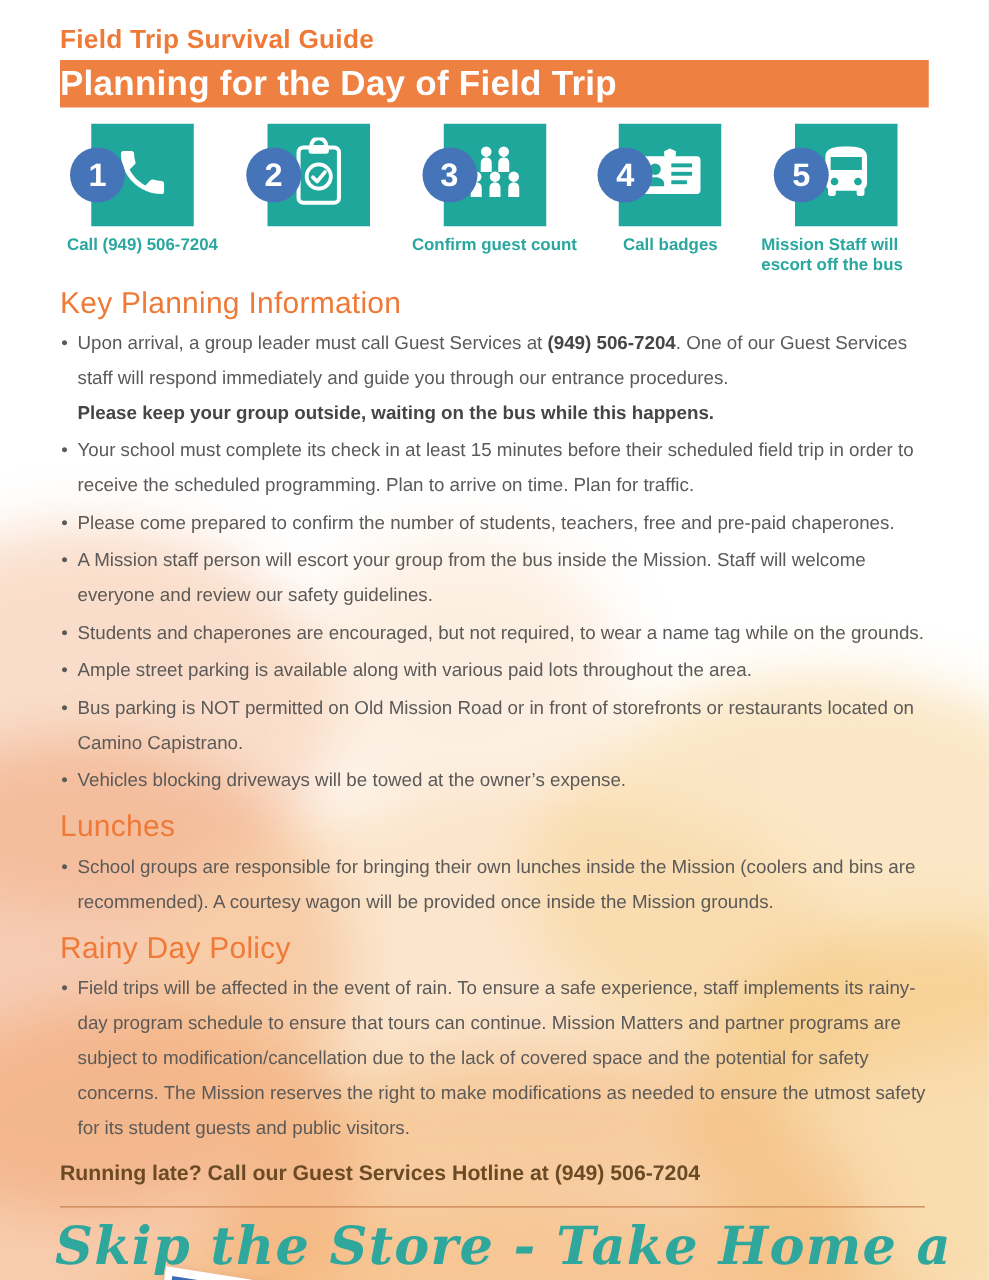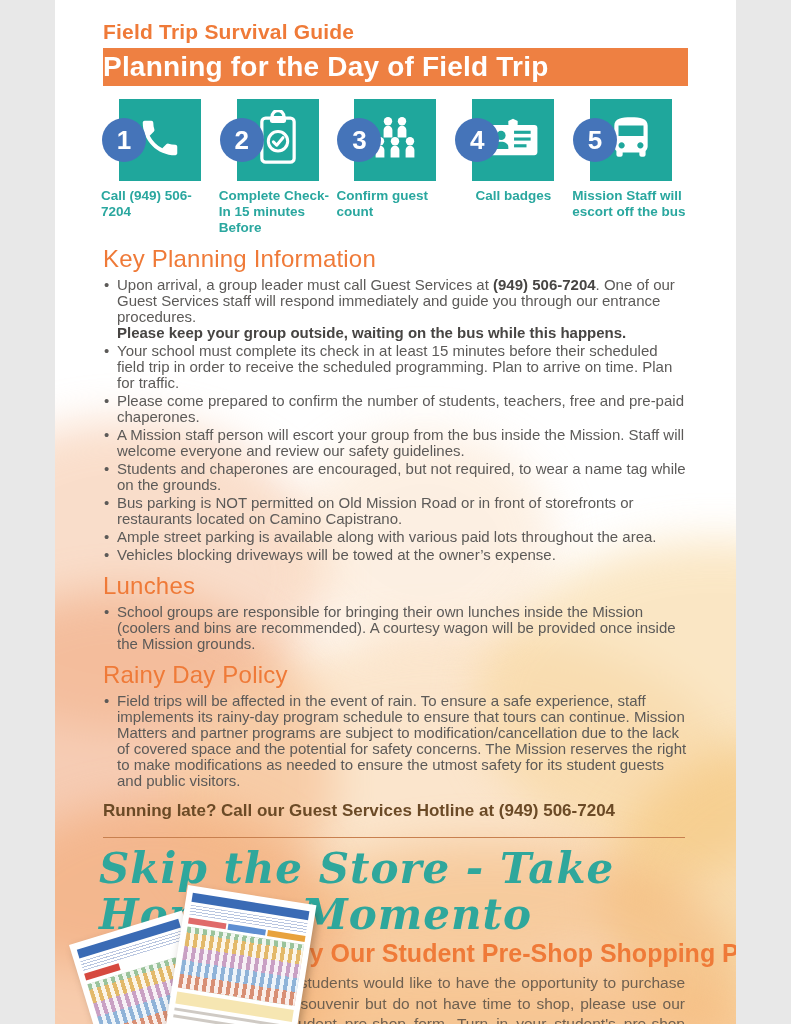--- a/index.html
+++ b/index.html
@@ -1,17 +1,17 @@
 <!DOCTYPE html>
 <html><head>
 <meta charset="utf-8">
 <style>
   html,body{margin:0;padding:0;background:#e8e8e8;}
   .page{
-    position:relative;width:681px;height:1024px;margin:0 auto;
+    position:relative;width:791px;height:1024px;margin:0 auto;
     background:#ffffff;overflow:hidden;
     font-family:"Liberation Sans", sans-serif;
     -webkit-font-smoothing:antialiased;
   }
   
   .watercolor{position:absolute;inset:0;overflow:hidden;z-index:0;}
   .blob{position:absolute;border-radius:50%;filter:blur(22px);}
   .b1{left:-130px;top:420px;width:400px;height:310px;background:#f5bd97;opacity:.50;}
   .b2{left:-150px;top:590px;width:430px;height:380px;background:#f0a478;opacity:.55;}
   .b3{left:110px;top:630px;width:580px;height:330px;background:#f8cd9b;opacity:.50;}
@@ -49,21 +49,21 @@
     margin-top:7px;color:#2aa79f;font-size:13.5px;font-weight:bold;text-align:left;line-height:1.18;
   }
   
   .section{margin:0 48px;}
   h2{
     margin:9px 0 4px;color:#ef7a38;font-size:24px;font-weight:normal;letter-spacing:.2px;
   }
   ul.bullets{margin:0;padding:0;list-style:none;}
   ul.bullets li{
     position:relative;padding-left:14px;margin-bottom:2px;
-    color:#5c5a58;font-size:15px;line-height:16px;
+    color:#5c5a58;font-size:15px;line-height:28px;
   }
   ul.bullets li::before{
     content:"•";position:absolute;left:1px;top:0;color:#5c5a58;
   }
   strong.dark{color:#474543;font-weight:bold;}
   .bold-line{display:block;color:#474543;font-weight:bold;}
   .hotline{
     margin:12px 48px 0;color:#6b4a26;font-size:17px;font-weight:bold;
   }
   hr.divider{
@@ -153,21 +153,20 @@
           <span>
             <svg width="44" height="56" viewBox="0 0 40 52">
               <rect x="5" y="7.5" width="30" height="41" rx="3.5" fill="none" stroke="#fff" stroke-width="3"></rect>
               <path d="M14.5 7v-1a5.5 5.5 0 0 1 11 0v1" fill="none" stroke="#fff" stroke-width="3"></path>
               <rect x="12.5" y="5.5" width="15" height="6.5" rx="2" fill="#fff"></rect>
               <circle cx="20" cy="29" r="9" fill="none" stroke="#fff" stroke-width="2.8"></circle>
               <path d="M15.7 29.6l3.1 3.1 5.8-7" fill="none" stroke="#fff" stroke-width="2.8" stroke-linecap="round" stroke-linejoin="round"></path>
             </svg>
           </span>
         </div>
-        <div class="step-label">Complete Check-In 15 minutes Before</div>
       </div>
 
       <div class="step">
         <div class="square">
           <span class="step-num">3</span>
           <span>
             <svg width="50" height="48" viewBox="0 0 50 46" fill="#ffffff">
               <circle cx="18" cy="6.3" r="4.2"></circle>
                 <path d="M13.6 22.5v-7.4a4.4 4.4 0 0 1 8.8 0v7.4z"></path>
               <circle cx="32" cy="6.3" r="4.2"></circle>
@@ -220,22 +219,22 @@
       <h2>Key Planning Information</h2>
       <ul class="bullets">
         <li>
           <span>Upon arrival, a group leader must call Guest Services at </span><strong class="dark">(949) 506-7204</strong><span>. One of our Guest Services staff will respond immediately and guide you through our entrance procedures.</span>
           <span class="bold-line">Please keep your group outside, waiting on the bus while this happens.</span>
         </li>
         <li><span>Your school must complete its check in at least 15 minutes before their scheduled field trip in order to receive the scheduled programming. Plan to arrive on time. Plan for traffic.</span></li>
         <li><span>Please come prepared to confirm the number of students, teachers, free and pre-paid chaperones.</span></li>
         <li><span>A Mission staff person will escort your group from the bus inside the Mission. Staff will welcome everyone and review our safety guidelines.</span></li>
         <li><span>Students and chaperones are encouraged, but not required, to wear a name tag while on the grounds.</span></li>
+        <li><span>Ample street parking is available along with various paid lots throughout the area.</span></li>
         <li><span>Bus parking is NOT permitted on Old Mission Road or in front of storefronts or restaurants located on Camino Capistrano.</span></li>
-        <li><span>Ample street parking is available along with various paid lots throughout the area.</span></li>
         <li><span>Vehicles blocking driveways will be towed at the owner’s expense.</span></li>
       </ul>
     </div>
 
     <div class="section">
       <h2>Lunches</h2>
       <ul class="bullets">
         <li><span>School groups are responsible for bringing their own lunches inside the Mission (coolers and bins are recommended). A courtesy wagon will be provided once inside the Mission grounds.</span></li>
       </ul>
     </div>

